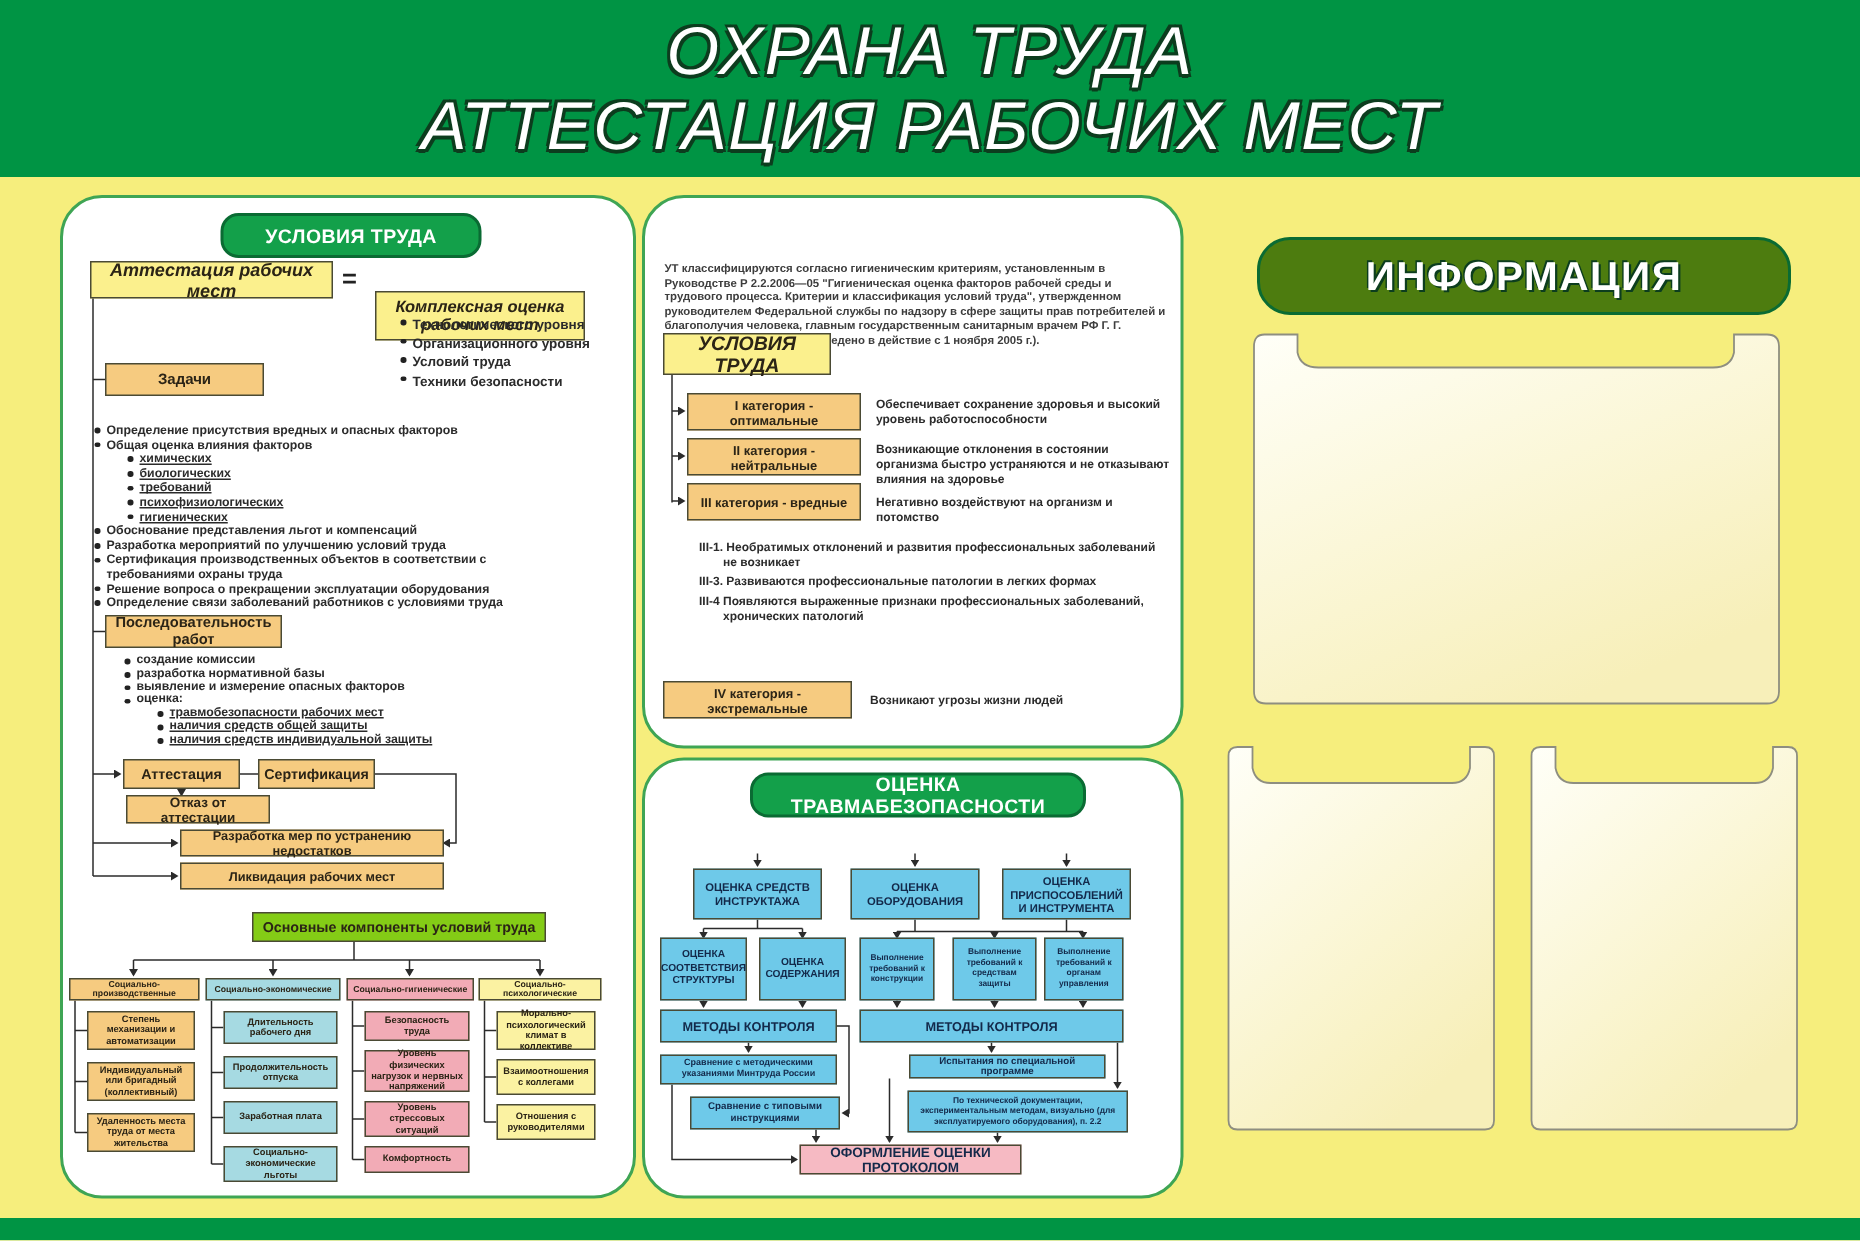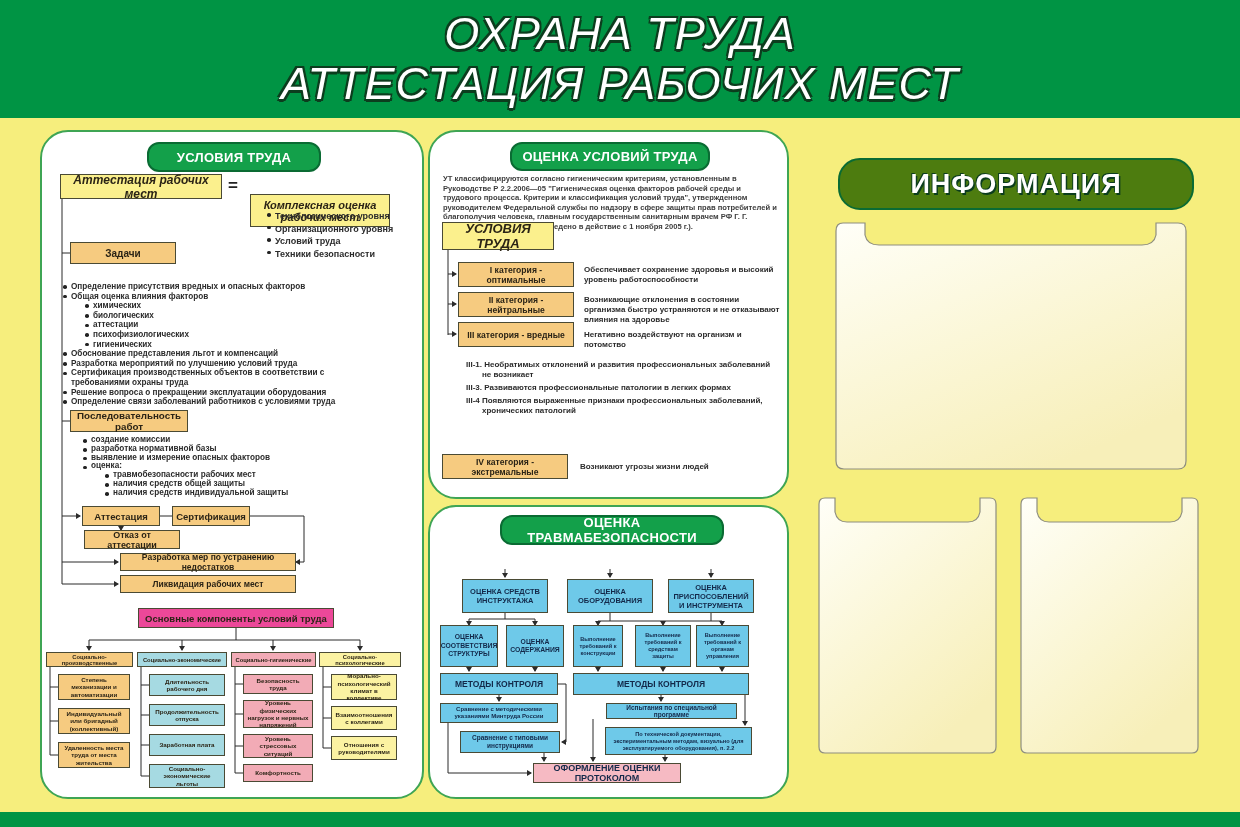--- a/index.html
+++ b/index.html
@@ -20,31 +20,31 @@
   #mid-bottom{left:428px;top:505px;width:357px;height:290px;}
 
   .pill{position:absolute;background:#13A04A;border:2px solid #0A6B33;border-radius:12px;
     color:#fff;font-weight:bold;font-size:13px;display:flex;align-items:center;justify-content:center;
     text-align:center;letter-spacing:.3px;}
 
   .box{position:absolute;border:1.4px solid #4a4a34;display:flex;align-items:center;justify-content:center;
     text-align:center;color:#2b2416;box-sizing:border-box;padding:1px 3px;}
   .yellowb{background:#FBF08D;font-weight:bold;font-style:italic;}
   .orangeb{background:#F6CB80;font-weight:bold;}
-  .greenb{background:#ec4899;font-weight:bold;}
+  .greenb{background:#84cc16;font-weight:bold;margin-left:30px;}
   .blueb{background:#6EC9E9;font-weight:bold;color:#13294a;}
   .pinkb{background:#F6BAC3;font-weight:bold;color:#35233a;}
   .c2b{background:#A6DAE2;font-weight:bold;}
   .c3b{background:#F2ABB6;font-weight:bold;}
   .c4b{background:#FBF2A2;font-weight:bold;}
 
   .list{position:absolute;color:#2b2b2b;font-weight:bold;}
   .bi{position:relative;padding-left:9px;}
   .bi::before{content:"";position:absolute;left:1px;top:3.2px;width:3.6px;height:3.6px;border-radius:50%;background:#222;}
-  .sub{margin-left:22px;}
+  .sub{margin-left:22px;text-decoration:underline;}
 
   .cline{position:absolute;left:0;top:0;pointer-events:none;}
   .desc{position:absolute;color:#2b2b2b;font-weight:bold;font-size:8px;line-height:10px;}
   .note{padding-left:16px;text-indent:-16px;margin-bottom:3px;}
 
   
   .info-header{position:absolute;left:838px;top:158px;width:352px;height:48px;background:#4d7c0f;
     border:2px solid #0A6B33;border-radius:22px;display:flex;align-items:center;justify-content:center;
     color:#fff;font-weight:bold;font-size:27px;letter-spacing:1px;
     text-shadow:1.5px 1.5px 0 #0c3d1e,-1px -1px 0 #0c3d1e;}
@@ -117,21 +117,21 @@
       <div class="bi">Техники безопасности</div>
     </div>
 
     <div class="box orangeb" style="left:28px;top:110px;width:106px;height:22px;font-size:10px;">Задачи</div>
 
     <div class="list" style="left:20px;top:150px;width:345px;font-size:8.2px;line-height:9.6px;">
       <div class="bi">Определение присутствия вредных и опасных факторов</div>
       <div class="bi">Общая оценка влияния факторов</div>
       <div class="bi sub">химических</div>
       <div class="bi sub">биологических</div>
-      <div class="bi sub">аттестации</div>
+      <div class="bi sub">требований</div>
       <div class="bi sub">психофизиологических</div>
       <div class="bi sub">гигиенических</div>
       <div class="bi">Обоснование представления льгот и компенсаций</div>
       <div class="bi">Разработка мероприятий по улучшению условий труда</div>
       <div class="bi" style="width:300px;">Сертификация производственных объектов в соответствии с требованиями охраны труда</div>
       <div class="bi">Решение вопроса о прекращении эксплуатации оборудования</div>
       <div class="bi">Определение связи заболеваний работников с условиями труда</div>
     </div>
 
     <div class="box orangeb" style="left:28px;top:278px;width:118px;height:22px;font-size:9.8px;">Последовательность работ</div>
@@ -186,21 +186,20 @@
           </marker>
         </defs>
       <g stroke="#2b2b2b" stroke-width="1" fill="none">
         <path d="M18,118 V203"></path>
         <path d="M18,142 H26" marker-end="url(#arT)"></path>
         <path d="M18,172 H26" marker-end="url(#arT)"></path>
         <path d="M18,202 H26" marker-end="url(#arT)"></path>
       </g>
     </svg>
 
-    <div class="pill" style="left:80px;top:10px;width:196px;height:25px;">ОЦЕНКА УСЛОВИЙ ТРУДА</div>
 
     <div style="position:absolute;left:13px;top:42px;width:334px;font-size:7.6px;line-height:9.6px;font-weight:600;color:#3d3d3d;">УТ классифицируются согласно гигиеническим критериям, установленным в Руководстве Р 2.2.2006—05 "Гигиеническая оценка факторов рабочей среды и трудового процесса. Критерии и классификация условий труда", утвержденном руководителем Федеральной службы по надзору в сфере защиты прав потребителей и благополучия человека, главным государственным санитарным врачем РФ Г. Г. Онищенко 29 июля 2005 г. (введено в действие с 1 ноября 2005 г.).</div>
 
     <div class="box yellowb" style="left:12px;top:90px;width:112px;height:28px;font-size:13px;">УСЛОВИЯ ТРУДА</div>
 
     <div class="box orangeb" style="left:28px;top:130px;width:116px;height:25px;font-size:8.6px;">I категория - оптимальные</div>
     <div class="desc" style="left:154px;top:133px;width:198px;">Обеспечивает сохранение здоровья и высокий уровень работоспособности</div>
     <div class="box orangeb" style="left:28px;top:160px;width:116px;height:25px;font-size:8.6px;">II категория - нейтральные</div>
     <div class="desc" style="left:154px;top:163px;width:198px;">Возникающие отклонения в состоянии организма быстро устраняются и не отказывают влияния на здоровье</div>
     <div class="box orangeb" style="left:28px;top:190px;width:116px;height:25px;font-size:8.6px;">III категория - вредные</div>

